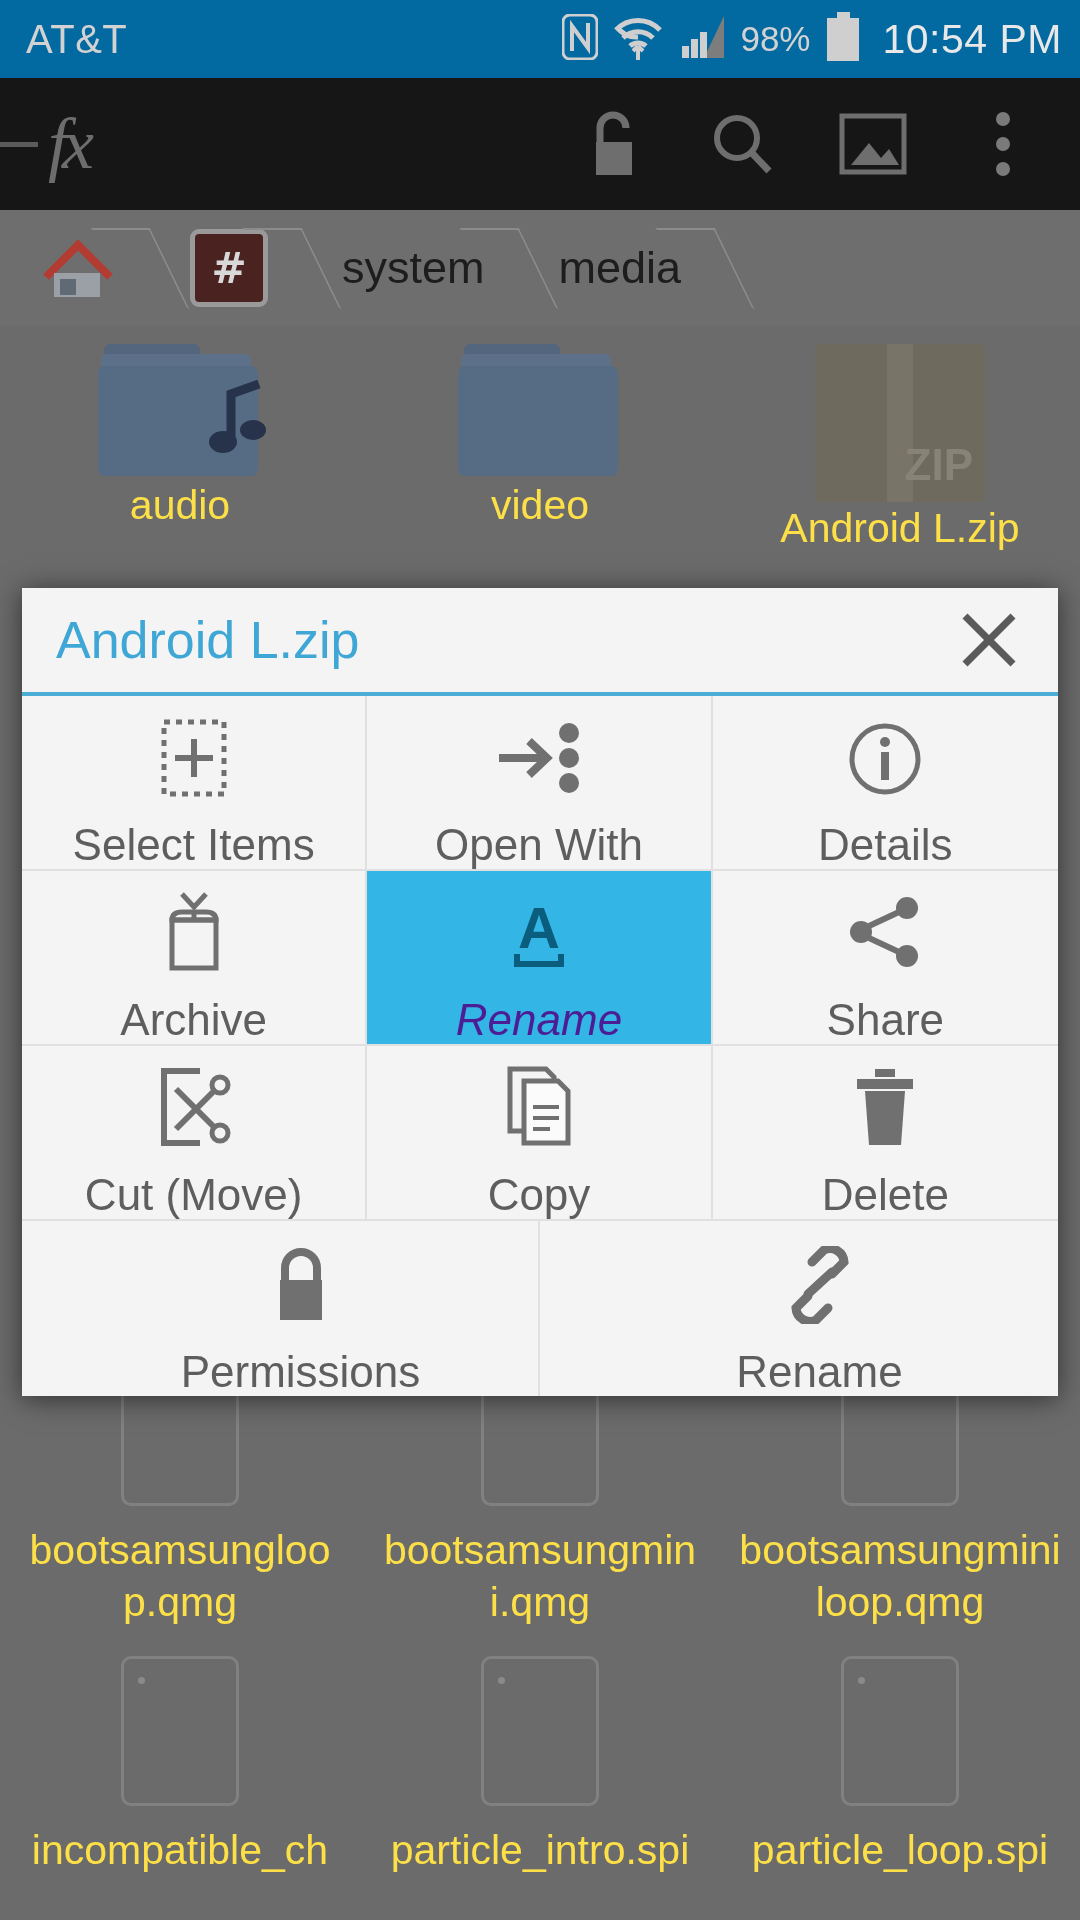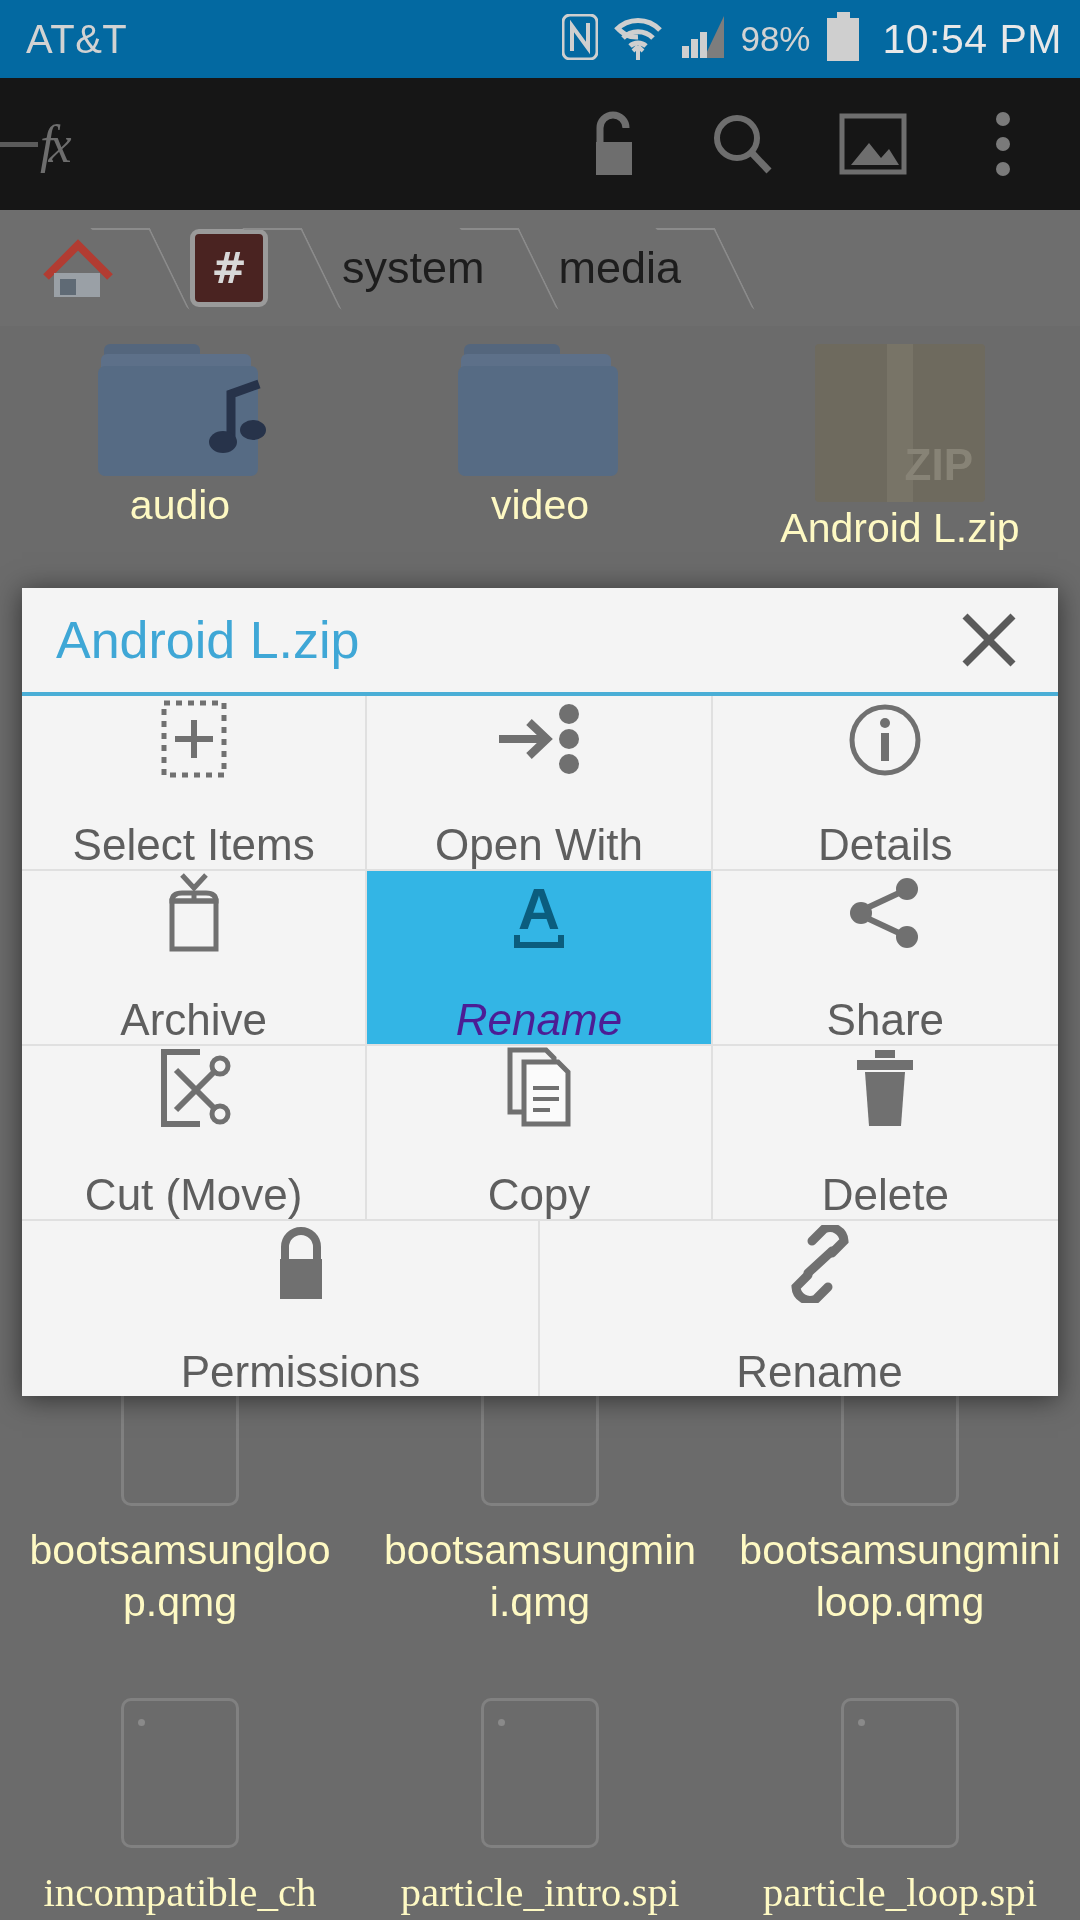--- a/index.html
+++ b/index.html
@@ -24,21 +24,21 @@
   .clock{ color:#e8e8e8; font-size:41px; margin-left:8px; letter-spacing:.5px;}
 
   
   .toolbar{
     position:absolute; top:78px; left:0; width:1080px; height:132px;
     background:#161616; display:flex; align-items:center;
   }
   .tb-left{ display:flex; align-items:center; padding-left:0px; }
   .tb-dash{ width:46px; height:5px; background:#5b5b5b; margin-left:-8px;}
   .fxlogo{ font-family:"Liberation Serif", serif; font-style:italic;
-           font-size:52px; color:#6d6d6d; margin-left:2px; letter-spacing:-6px;}
+           font-size:72px; color:#6d6d6d; margin-left:10px; letter-spacing:-6px;}
   .tb-right{ margin-left:auto; display:flex; align-items:center; gap:44px; padding-right:34px;}
   .tb-btn{ width:86px; height:86px; display:flex; align-items:center; justify-content:center; }
 
   
   .crumbbar{
     position:absolute; top:210px; left:0; width:1080px; height:116px;
     background:#6e6e6e; display:flex; align-items:center;
   }
   .crumb{ position:relative; height:116px; display:flex; align-items:center;
           padding:0 34px 0 40px; }
@@ -55,21 +55,21 @@
     width:78px; height:78px; border-radius:9px;
     background:#4a2321; border:5px solid #9a9a9a;
     display:flex; align-items:center; justify-content:center;
     color:#d8d8d8; font-size:42px; font-weight:bold; font-family:"DejaVu Sans", sans-serif;
   }
 
   
   .filegrid{ position:absolute; top:326px; left:0; width:1080px; height:1594px; }
   .frow{ position:absolute; left:0; width:1080px; display:flex; }
   .fcell{ width:360px; display:flex; flex-direction:column; align-items:center; }
-  .fname{ color:#fef9c3; font-size:41px; line-height:52px; text-align:center;
+  .fname{ color:#fde047; font-size:41px; line-height:52px; text-align:center;
           width:330px; word-break:break-all; }
   .folder{ width:165px; height:135px; position:relative; }
   .folder .tabtop{ position:absolute; left:6px; top:0; width:96px; height:18px;
      background:#54667d; border-radius:6px 6px 0 0; }
   .folder .tabtop2{ position:absolute; left:3px; top:10px; width:150px; height:16px;
      background:#5d7089; border-radius:6px 6px 0 0; }
   .folder .body{ position:absolute; left:0; top:22px; width:160px; height:110px;
      background:#566b84; border-radius:7px; }
   .note{ position:absolute; right:-4px; top:34px; width:58px; height:80px; }
   .zipbox{ width:170px; height:158px; background:#6f6a5c; border-radius:4px;
@@ -90,23 +90,23 @@
     box-shadow:0 3px 26px rgba(0,0,0,.55);
   }
   .dlg-head{ height:108px; display:flex; align-items:center;
              padding:0 34px 0 34px; border-bottom:4px solid #4aaed6;}
   .dlg-title{ color:#3fa7d6; font-size:52px; flex:1; }
   .close-x{ width:70px; height:70px; display:flex; align-items:center; justify-content:center; }
 
   .dlg-grid{ display:flex; flex-wrap:wrap; }
   .cellitem{
     width:calc(100%/3); height:175px;
-    display:flex; flex-direction:column; align-items:center; justify-content:space-between;
+    display:flex; flex-direction:column; align-items:center; justify-content:flex-end;
     border-right:2px solid #e0e0e0; border-bottom:2px solid #e0e0e0;
-    background:#f4f4f4; gap:0;
+    background:#f4f4f4; gap:24px;
   }
   .cellitem.last-col{ border-right:none; }
   .cellitem.half{ width:50%;padding-left:41px; }
   .cellitem.selected{ background:#33b5e5; }
   .cellitem.selected .clabel{ color:#4c1d95;font-style:italic; }
   .cicon{ height:82px; display:flex; align-items:flex-end; justify-content:center; }
   .clabel{ color:#5e5e5e; font-size:44px; line-height:48px; }
   .norow{ border-bottom:none; }
 </style>
 </head>
@@ -246,21 +246,21 @@
       <div class="fcell">
         <div class="docico"></div>
         <div class="fname" style="margin-top:18px;">bootsamsungm​ini.qmg</div>
       </div>
       <div class="fcell">
         <div class="docico"></div>
         <div class="fname" style="margin-top:18px;">bootsamsungm​iniloop.qmg</div>
       </div>
     </div>
 
-    <div class="frow" style="top:1372px;font-family:Liberation Serif, serif;">
+    <div class="frow" style="top:1330px;">
       <div class="fcell">
         <div class="docico"></div>
         <div class="fname" style="margin-top:18px;">incompatible_ch</div>
       </div>
       <div class="fcell">
         <div class="docico"></div>
         <div class="fname" style="margin-top:18px;">particle_intro.spi</div>
       </div>
       <div class="fcell">
         <div class="docico"></div>

